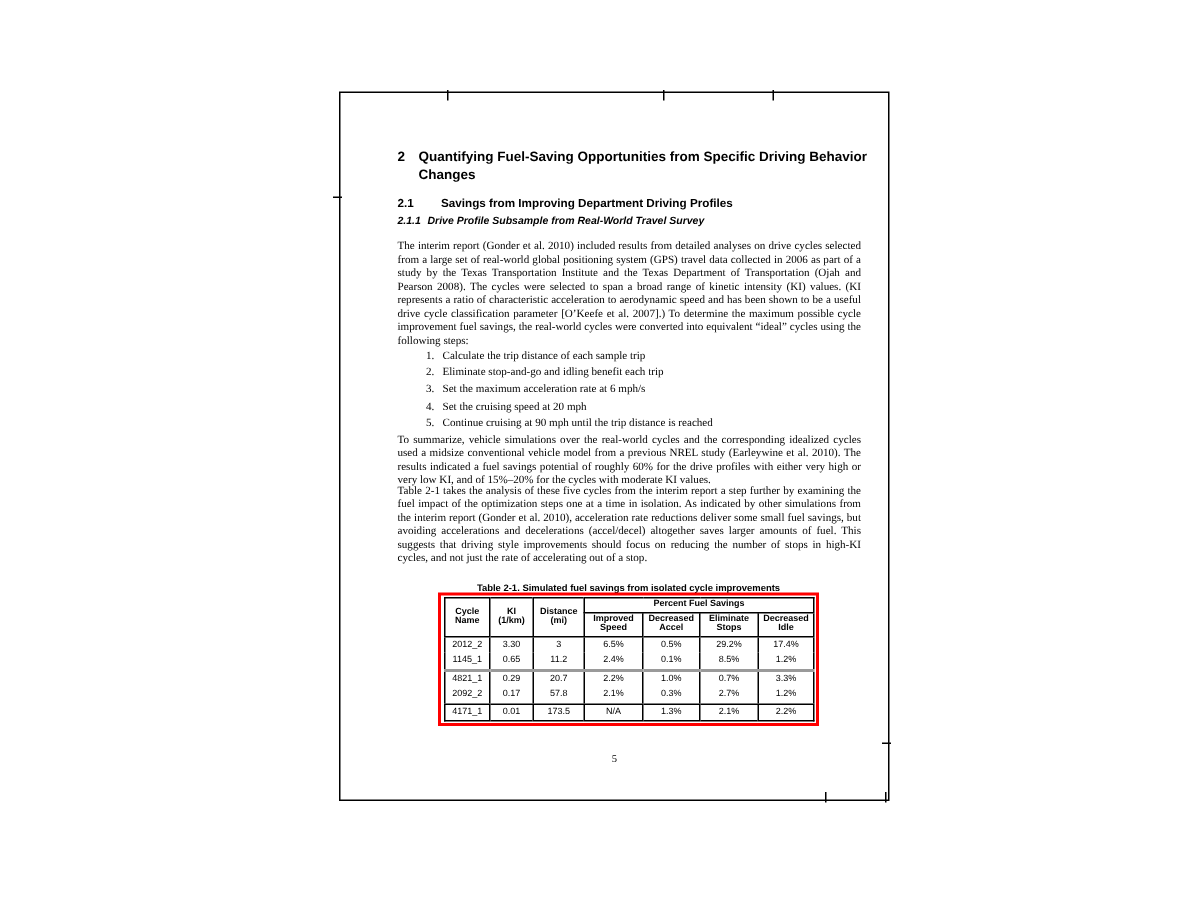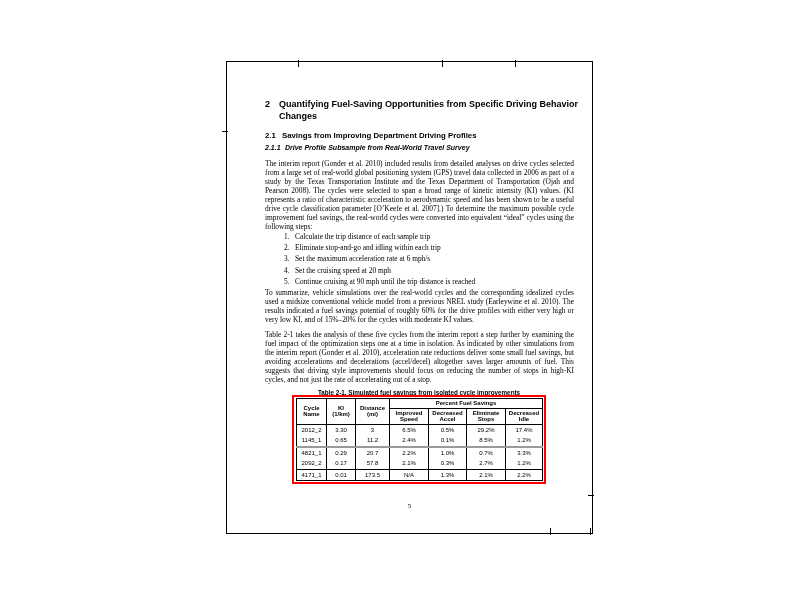--- a/index.html
+++ b/index.html
@@ -20,31 +20,31 @@
     position:absolute;left:38px;top:37px;width:320px;display:flex;
     font-family:"Liberation Sans", sans-serif;font-weight:bold;
     font-size:9px;line-height:11.5px;
   }
   .heading .num{width:14px;flex:none;}
   .h2,.h3{
     position:absolute;left:38px;display:flex;width:312px;
     font-family:"Liberation Sans", sans-serif;font-weight:bold;
   }
   .h2{top:69px;font-size:7.8px;line-height:9px;}
-  .h2 .num{width:17px;flex:none;}
+  .h2 .num{width:29px;flex:none;}
   .h3{top:82px;font-size:7px;line-height:8.5px;font-style:italic;}
   .h3 .num{width:20px;flex:none;}
 
   p.body{
     position:absolute;left:38px;width:309px;margin:0;
     font-size:7.4px;line-height:9.05px;text-align:justify;
   }
   #p1{top:97px}
   #p2{top:226px}
-  #p3{top:268px}
+  #p3{top:260px}
   #p4{top:412px}
 
   .steps{position:absolute;left:57px;top:170px;width:280px;}
   .step{display:flex;font-size:7.4px;line-height:9px;margin-bottom:2.2px;}
   .step .num{width:11px;flex:none;}
 
   .tbl-caption{
     position:absolute;left:64px;top:327px;width:256px;text-align:center;
     font-family:"Liberation Sans", sans-serif;font-weight:bold;font-size:6.3px;
   }
@@ -103,21 +103,21 @@
 
   <p class="body" id="p1">The interim report (Gonder et al. 2010) included results from detailed analyses on drive cycles selected from a large set of real-world global positioning system (GPS) travel data collected in 2006 as part of a study by the Texas Transportation Institute and the Texas Department of Transportation (Ojah and Pearson 2008). The cycles were selected to span a broad range of kinetic intensity (KI) values. (KI represents a ratio of characteristic acceleration to aerodynamic speed and has been shown to be a useful drive cycle classification parameter [O’Keefe et al. 2007].) To determine the maximum possible cycle improvement fuel savings, the real-world cycles were converted into equivalent “ideal” cycles using the following steps:</p>
 
   <div class="steps">
     <div class="step">
       <span class="num">1.</span>
       <span>Calculate the trip distance of each sample trip</span>
     </div>
     <div class="step">
       <span class="num">2.</span>
-      <span>Eliminate stop-and-go and idling within each trip</span>
+      <span>Eliminate stop-and-go and idling benefit each trip</span>
     </div>
     <div class="step">
       <span class="num">3.</span>
       <span>Set the maximum acceleration rate at 6 mph/s</span>
     </div>
     <div class="step">
       <span class="num">4.</span>
       <span>Set the cruising speed at 20 mph</span>
     </div>
     <div class="step">

